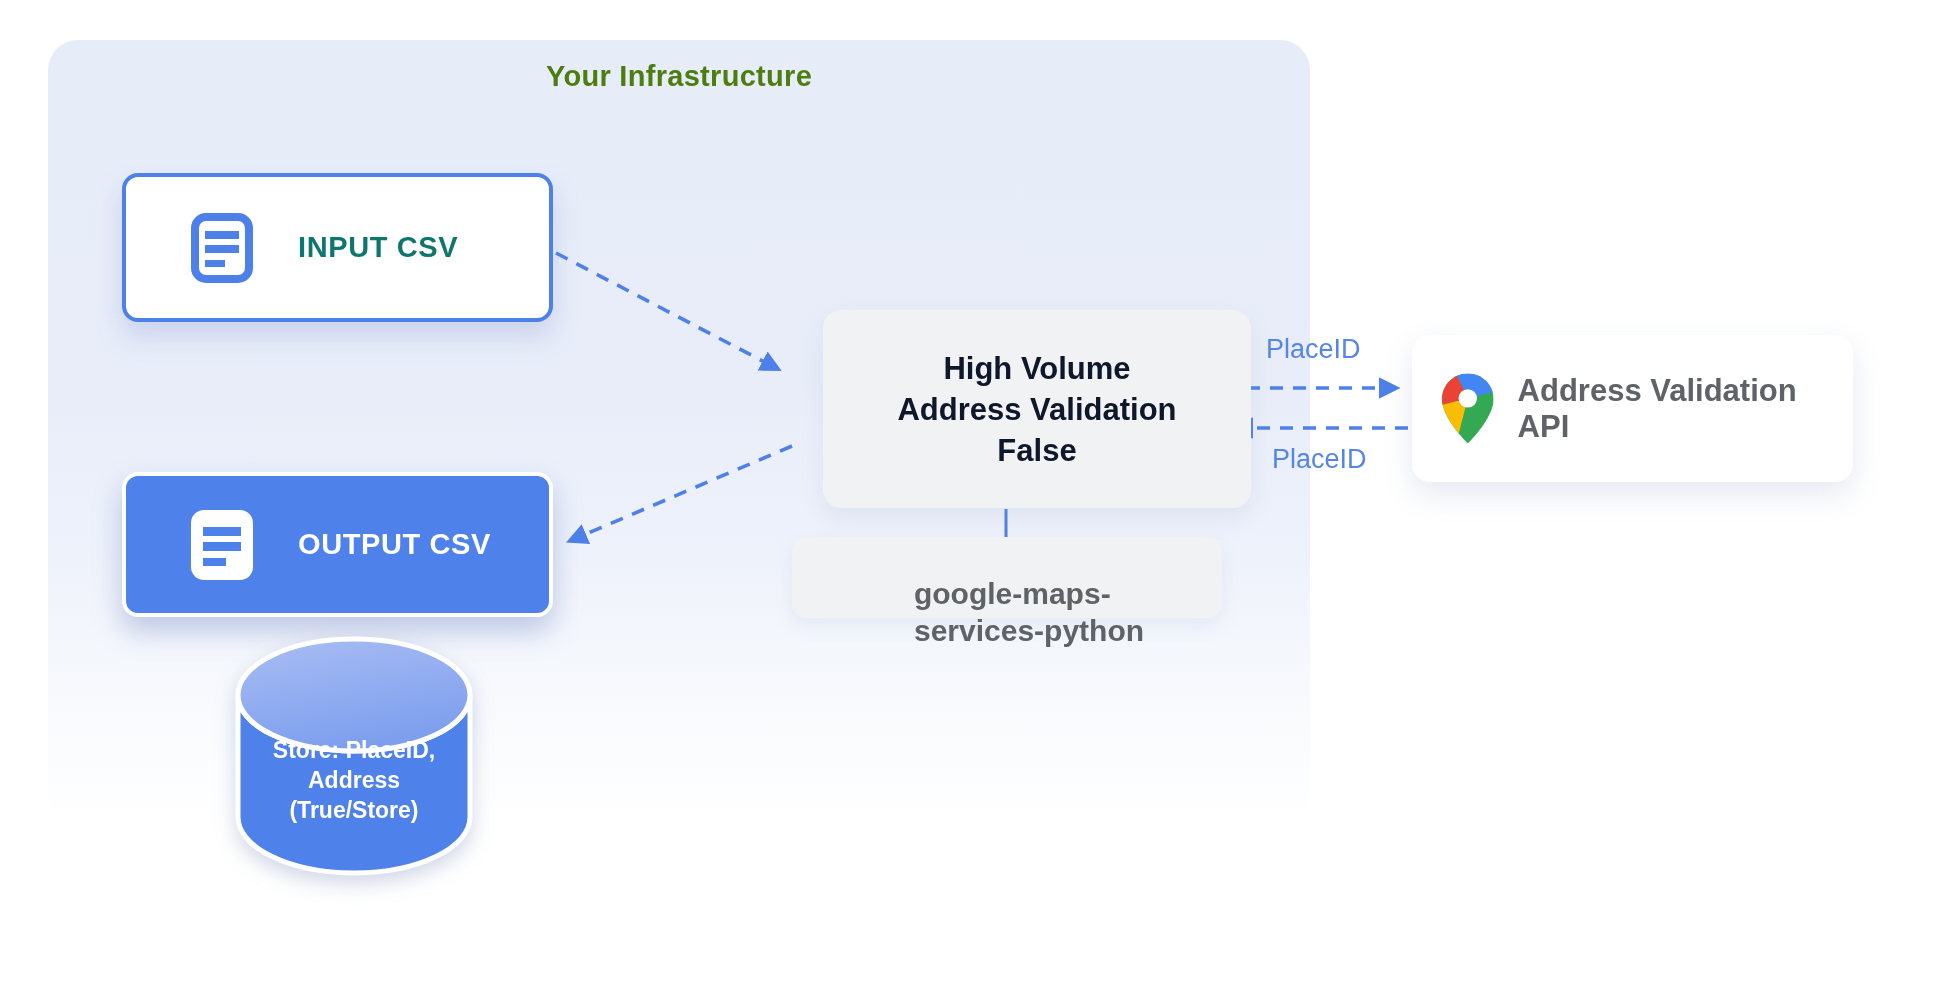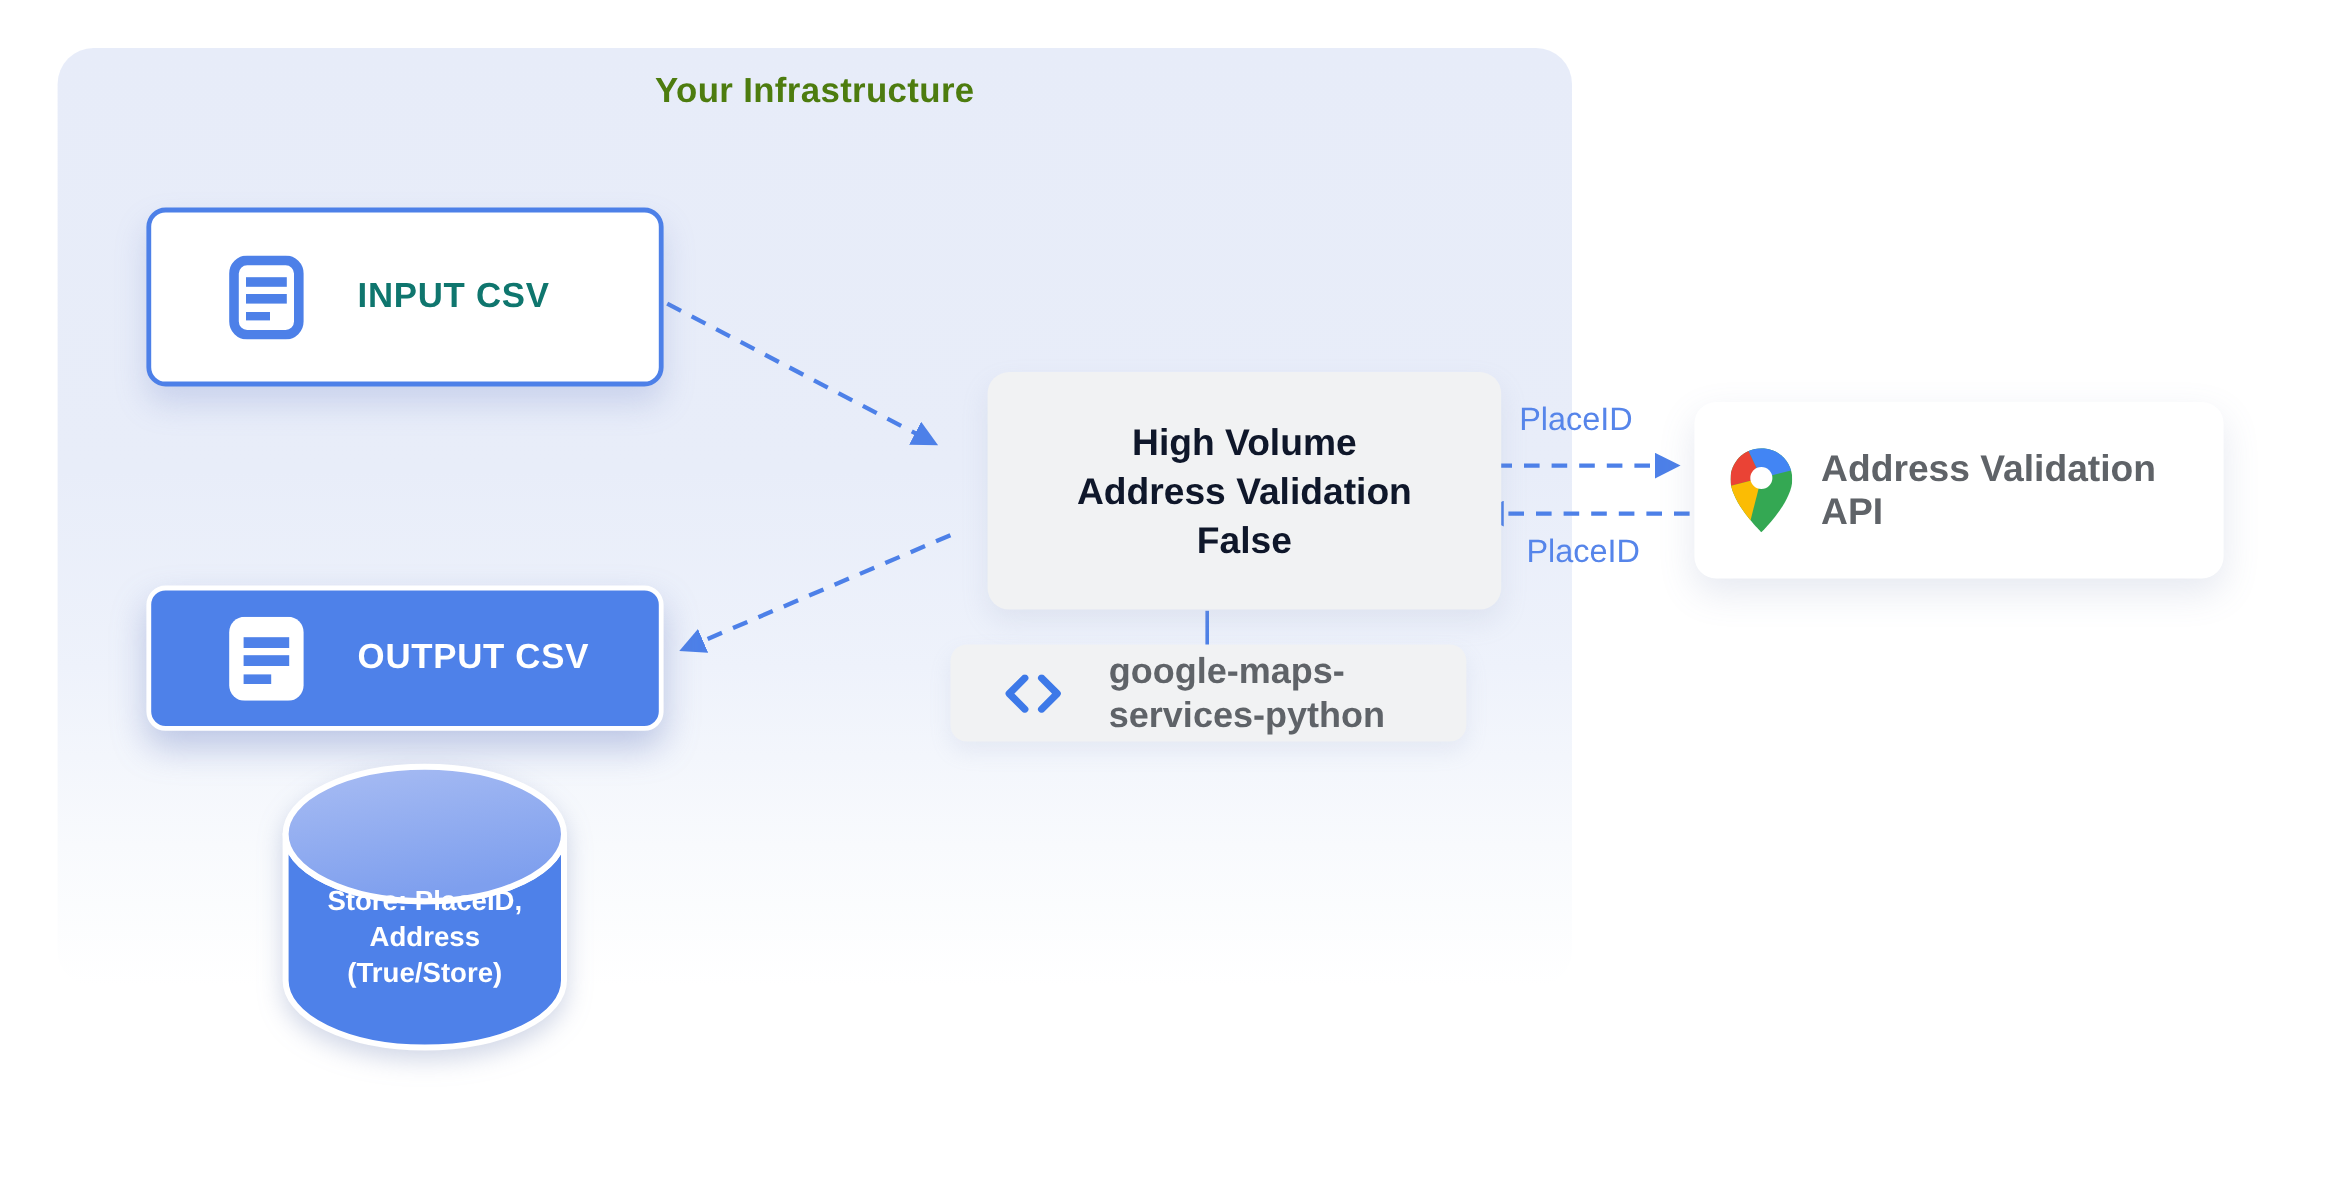--- a/index.html
+++ b/index.html
@@ -42,21 +42,21 @@
     padding-left: 64px;
     gap: 44px;
   }
   .input-box {
     left: 122px; top: 173px; height: 149px;
     background: #ffffff;
     border: 4px solid #4d80e8;
     box-shadow: 0 14px 26px rgba(125,145,205,0.28);
   }
   .output-box {
-    left: 122px; top: 488px; height: 121px;
+    left: 122px; top: 472px; height: 145px;
     background: #4e81e9;
     border: 4px solid #ffffff;
     box-shadow: 0 14px 28px rgba(110,130,195,0.40);
   }
   .csv-label {
     font-size: 29px;
     font-weight: bold;
     letter-spacing: 0.6px;
   }
   .input-box .csv-label { color: #0f766e; }
@@ -76,20 +76,21 @@
     line-height: 41px;
   }
   .lib-box {
     left: 792px; top: 537px;
     width: 430px; height: 81px;
     background: #f1f2f3;
     border-radius: 14px;
     box-shadow: 0 8px 18px rgba(150,160,195,0.14);
     padding-left: 44px;
     gap: 38px;
+    flex-direction: column;
   }
   .lib-text {
     font-size: 30px;
     font-weight: bold;
     color: #5f6368;
     line-height: 37px;
     text-align: left;
   }
   .api-box {
     left: 1412px; top: 335px;

